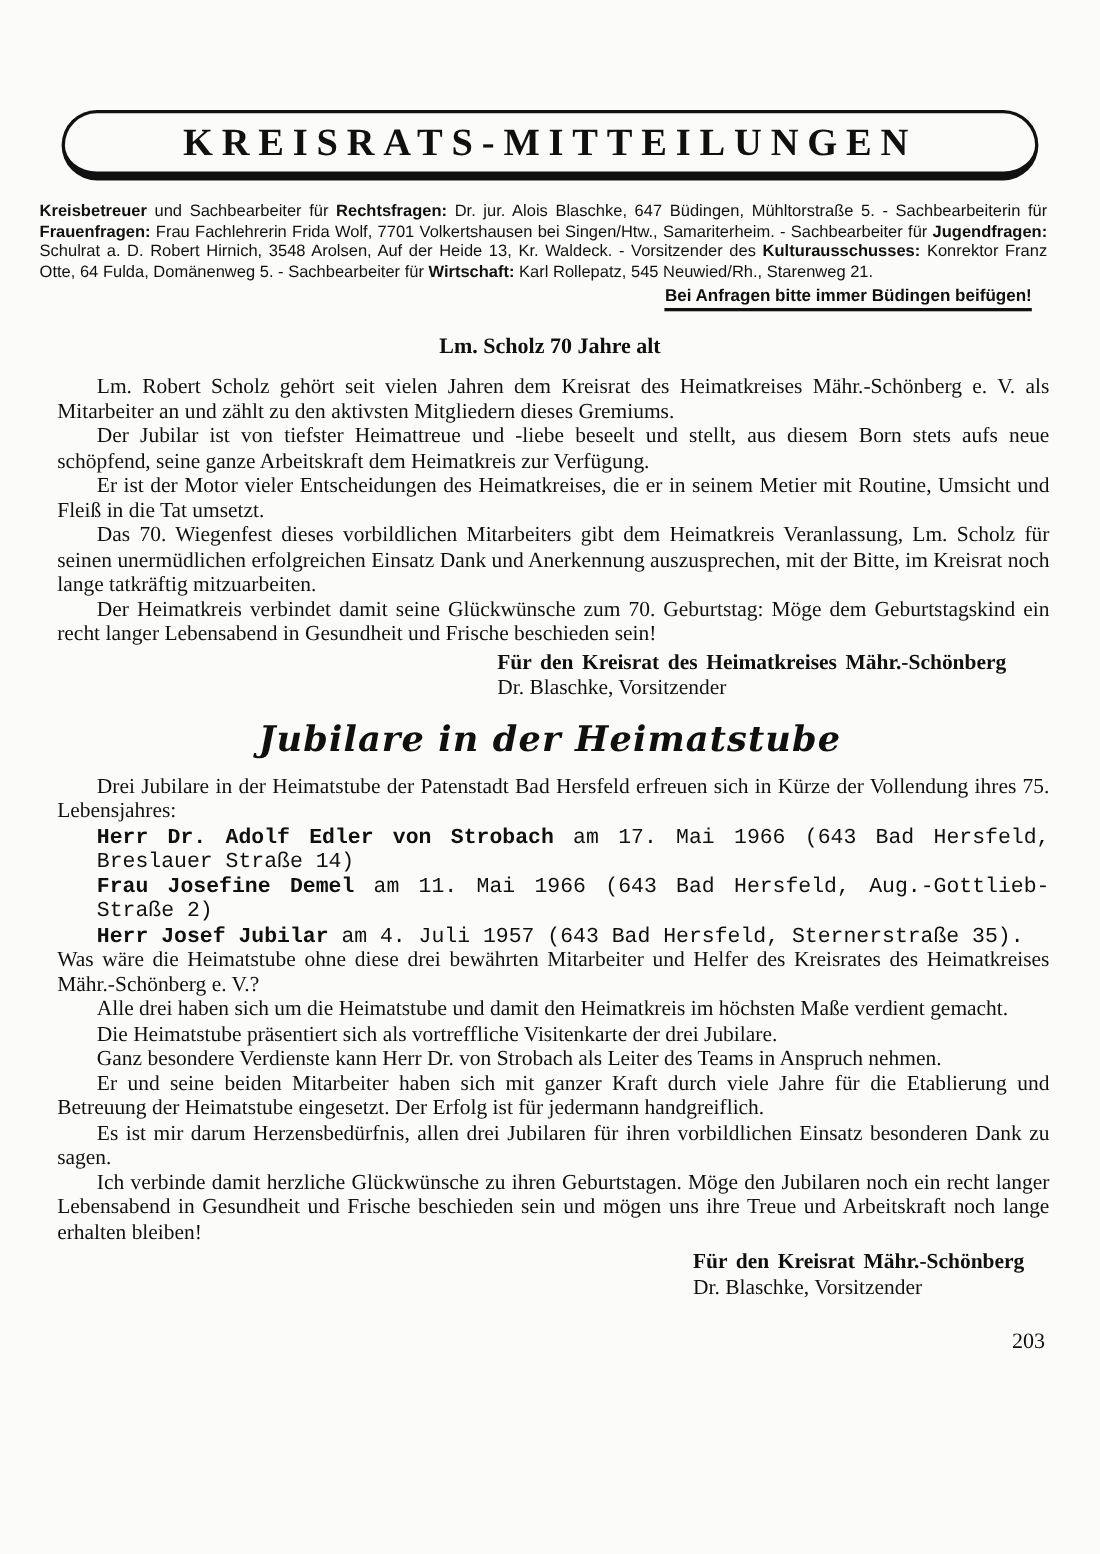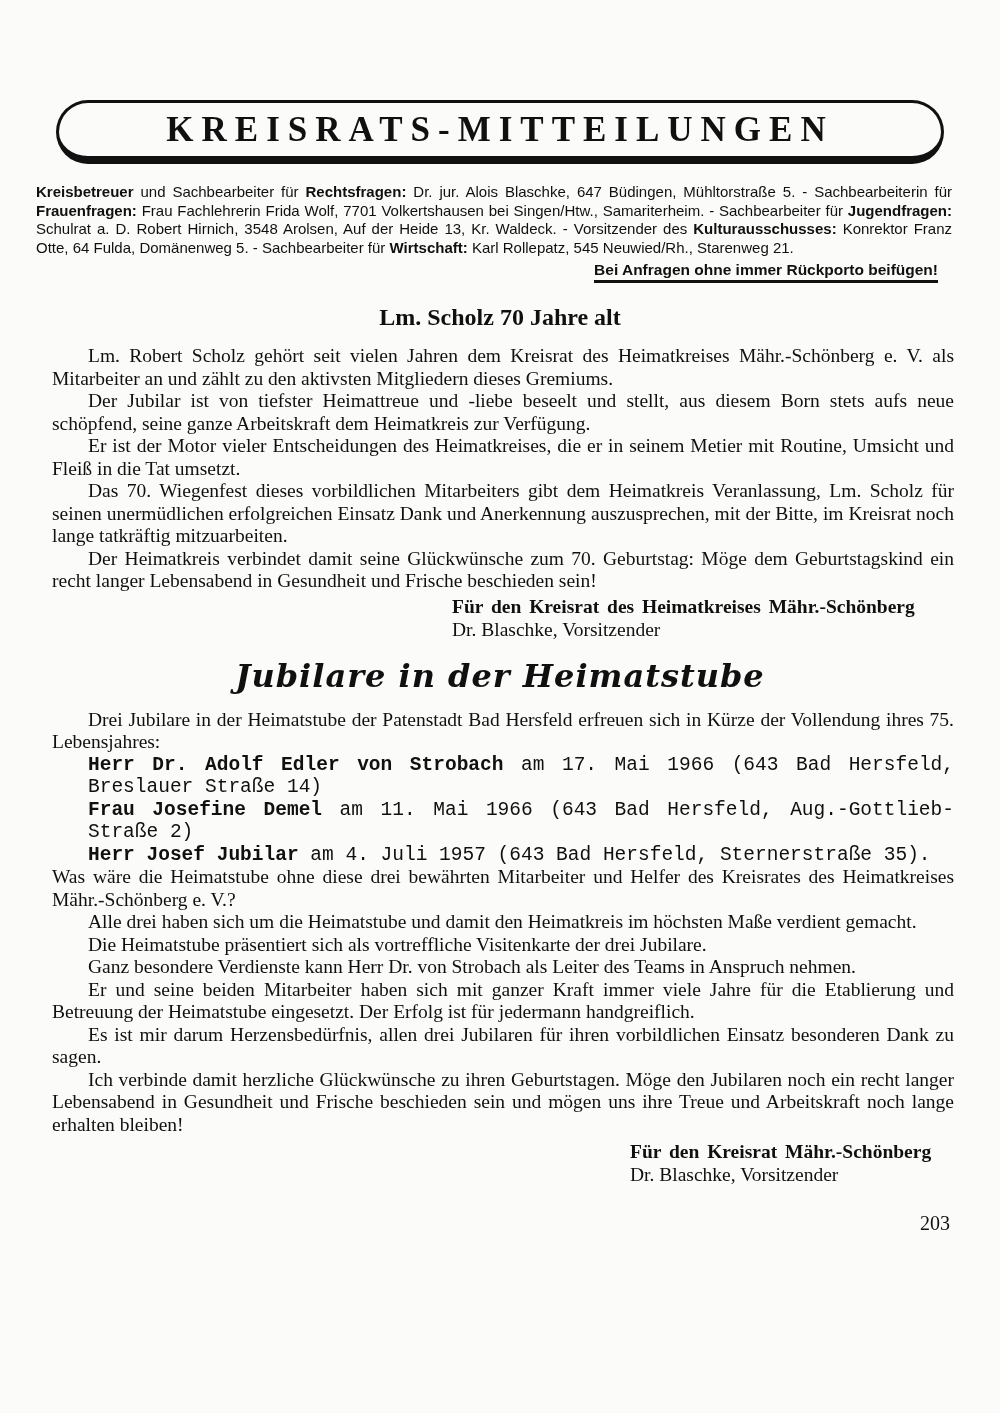--- a/index.html
+++ b/index.html
@@ -42,21 +42,21 @@
     font-family:"Liberation Sans",sans-serif;
     font-weight:bold;font-size:15.5px;
     border-bottom:3px solid #111;
     padding-bottom:1px;
   }
 
   
   .h-scholz{
     margin:21px 0 0;
     text-align:center;
-    font-size:24px;font-weight:bold;
+    font-size:20px;font-weight:bold;
     font-family:"Liberation Serif",serif;
   }
   .h-fraktur{
     margin:16px 0 8px;
     text-align:center;
     font-size:32px;font-weight:bold;font-style:italic;
     font-family:"DejaVu Serif",serif;
     letter-spacing:1px;
   }
   .article-body{
@@ -86,21 +86,21 @@
 </head>
 <body>
 
 <div class="mast-box">
   <div class="mast-title">KREISRATS-MITTEILUNGEN</div>
 </div>
 
 <p class="contacts"><span class="b">Kreisbetreuer</span><span> und Sachbearbeiter für </span><span class="b">Rechtsfragen:</span><span> Dr. jur. Alois Blaschke, 647 Büdingen, Mühltorstraße 5. - Sachbearbeiterin für </span><span class="b">Frauenfragen:</span><span> Frau Fachlehrerin Frida Wolf, 7701 Volkertshausen bei Singen/Htw., Samariterheim. - Sachbearbeiter für </span><span class="b">Jugendfragen:</span><span> Schulrat a. D. Robert Hirnich, 3548 Arolsen, Auf der Heide 13, Kr. Waldeck. - Vorsitzender des </span><span class="b">Kulturausschusses:</span><span> Konrektor Franz Otte, 64 Fulda, Domänenweg 5. - Sachbearbeiter für </span><span class="b">Wirtschaft:</span><span> Karl Rollepatz, 545 Neuwied/Rh., Starenweg 21.</span></p>
 
 <div class="notice-row">
-  <span class="notice">Bei Anfragen ohne immer Rückporto beifügen!</span>
+  <span class="notice">Bei Anfragen bitte immer Büdingen beifügen!</span>
 </div>
 
 <h2 class="h-scholz">Lm. Scholz 70 Jahre alt</h2>
 
 <div class="article-body">
   <p class="indent">Lm. Robert Scholz gehört seit vielen Jahren dem Kreisrat des Heimatkreises Mähr.-Schönberg e. V. als Mitarbeiter an und zählt zu den aktivsten Mitgliedern dieses Gremiums.</p>
   <p class="indent">Der Jubilar ist von tiefster Heimattreue und -liebe beseelt und stellt, aus diesem Born stets aufs neue schöpfend, seine ganze Arbeitskraft dem Heimatkreis zur Verfügung.</p>
   <p class="indent">Er ist der Motor vieler Entscheidungen des Heimatkreises, die er in seinem Metier mit Routine, Umsicht und Fleiß in die Tat umsetzt.</p>
   <p class="indent">Das 70. Wiegenfest dieses vorbildlichen Mitarbeiters gibt dem Heimatkreis Veranlassung, Lm. Scholz für seinen unermüdlichen erfolgreichen Einsatz Dank und Anerkennung auszusprechen, mit der Bitte, im Kreisrat noch lange tatkräftig mitzuarbeiten.</p>
   <p class="indent">Der Heimatkreis verbindet damit seine Glückwünsche zum 70. Geburtstag: Möge dem Geburtstagskind ein recht langer Lebensabend in Gesundheit und Frische beschieden sein!</p>
@@ -114,21 +114,21 @@
 
 <div class="article-body">
   <p class="indent"><span>Drei Jubilare in der Heimatstube der Patenstadt Bad Hersfeld erfreuen sich in Kürze der Vollendung ihres 75. Lebensjahres:</span></p>
   <p class="entry"><span class="b">Herr Dr. Adolf Edler von Strobach</span><span> am 17. Mai 1966 (643 Bad Hersfeld, Breslauer Straße 14)</span></p>
   <p class="entry"><span class="b">Frau Josefine Demel</span><span> am 11. Mai 1966 (643 Bad Hersfeld, Aug.-Gottlieb-Straße 2)</span></p>
   <p class="entry"><span class="b">Herr Josef Jubilar</span><span> am 4. Juli 1957 (643 Bad Hersfeld, Sternerstraße 35).</span></p>
   <p class="noindent"><span>Was wäre die Heimatstube ohne diese drei bewährten Mitarbeiter und Helfer des Kreisrates des Heimatkreises Mähr.-Schönberg e. V.?</span></p>
   <p class="indent"><span>Alle drei haben sich um die Heimatstube und damit den Heimatkreis im höchsten Maße verdient gemacht.</span></p>
   <p class="indent"><span>Die Heimatstube präsentiert sich als vortreffliche Visitenkarte der drei Jubilare.</span></p>
   <p class="indent"><span>Ganz besondere Verdienste kann Herr Dr. von Strobach als Leiter des Teams in Anspruch nehmen.</span></p>
-  <p class="indent"><span>Er und seine beiden Mitarbeiter haben sich mit ganzer Kraft immer viele Jahre für die Etablierung und Betreuung der Heimatstube eingesetzt. Der Erfolg ist für jedermann handgreiflich.</span></p>
+  <p class="indent"><span>Er und seine beiden Mitarbeiter haben sich mit ganzer Kraft durch viele Jahre für die Etablierung und Betreuung der Heimatstube eingesetzt. Der Erfolg ist für jedermann handgreiflich.</span></p>
   <p class="indent"><span>Es ist mir darum Herzensbedürfnis, allen drei Jubilaren für ihren vorbildlichen Einsatz besonderen Dank zu sagen.</span></p>
   <p class="indent"><span>Ich verbinde damit herzliche Glückwünsche zu ihren Geburtstagen. Möge den Jubilaren noch ein recht langer Lebensabend in Gesundheit und Frische beschieden sein und mögen uns ihre Treue und Arbeitskraft noch lange erhalten bleiben!</span></p>
   <div class="sig sig2">
     <div class="l1">Für den Kreisrat Mähr.-Schönberg</div>
     <div class="l2">Dr. Blaschke, Vorsitzender</div>
   </div>
 </div>
 
 <div class="pagenum">203</div>
 

